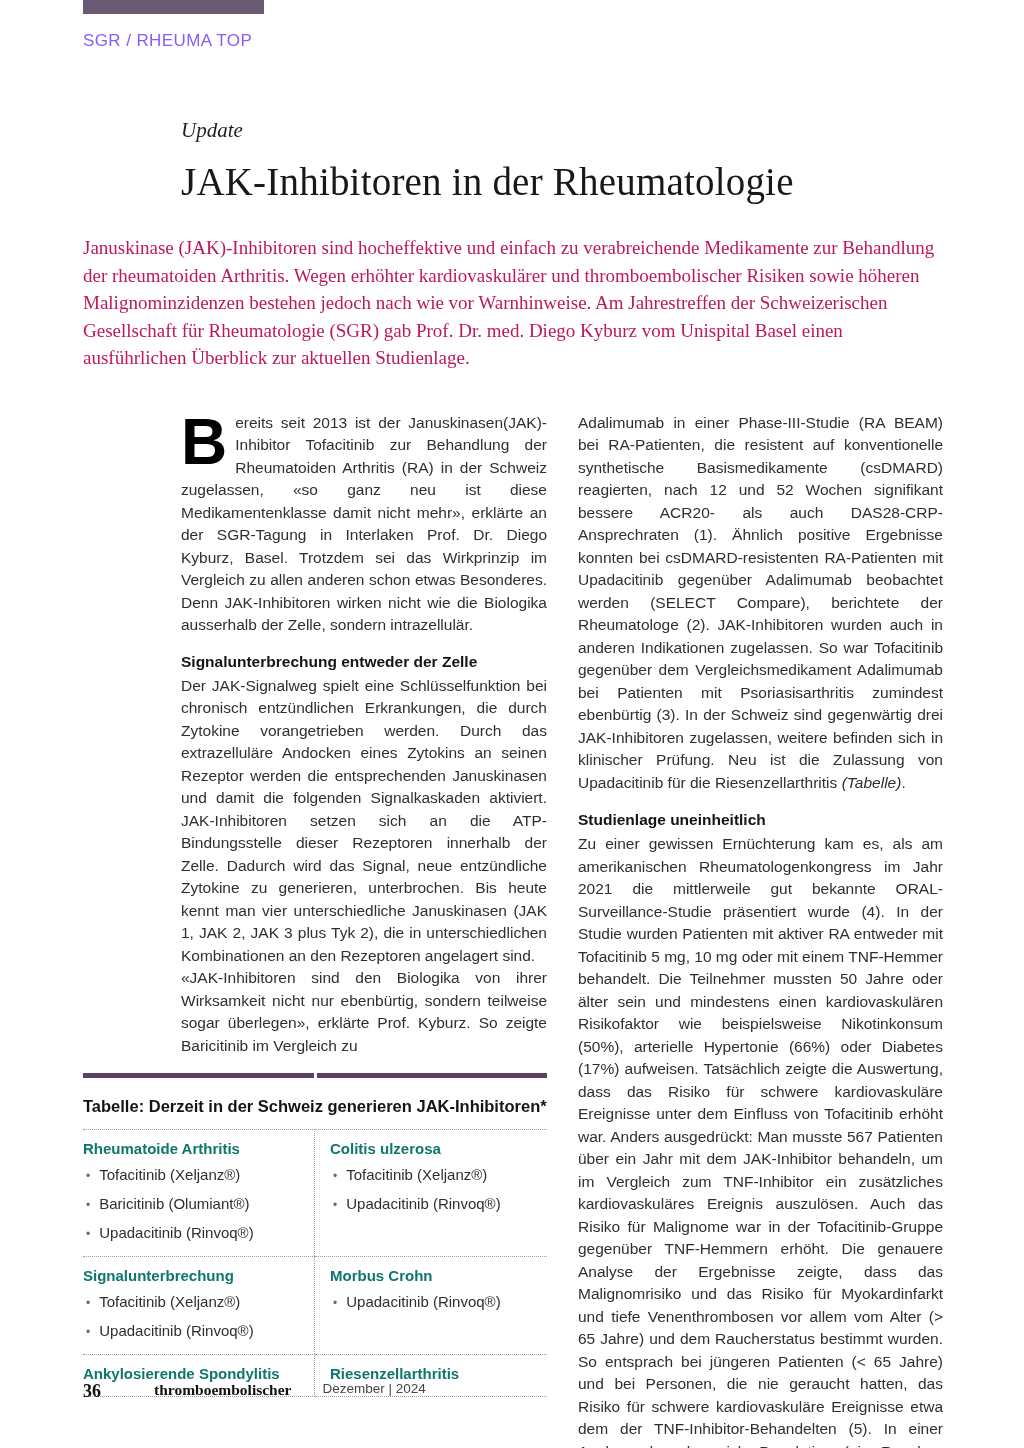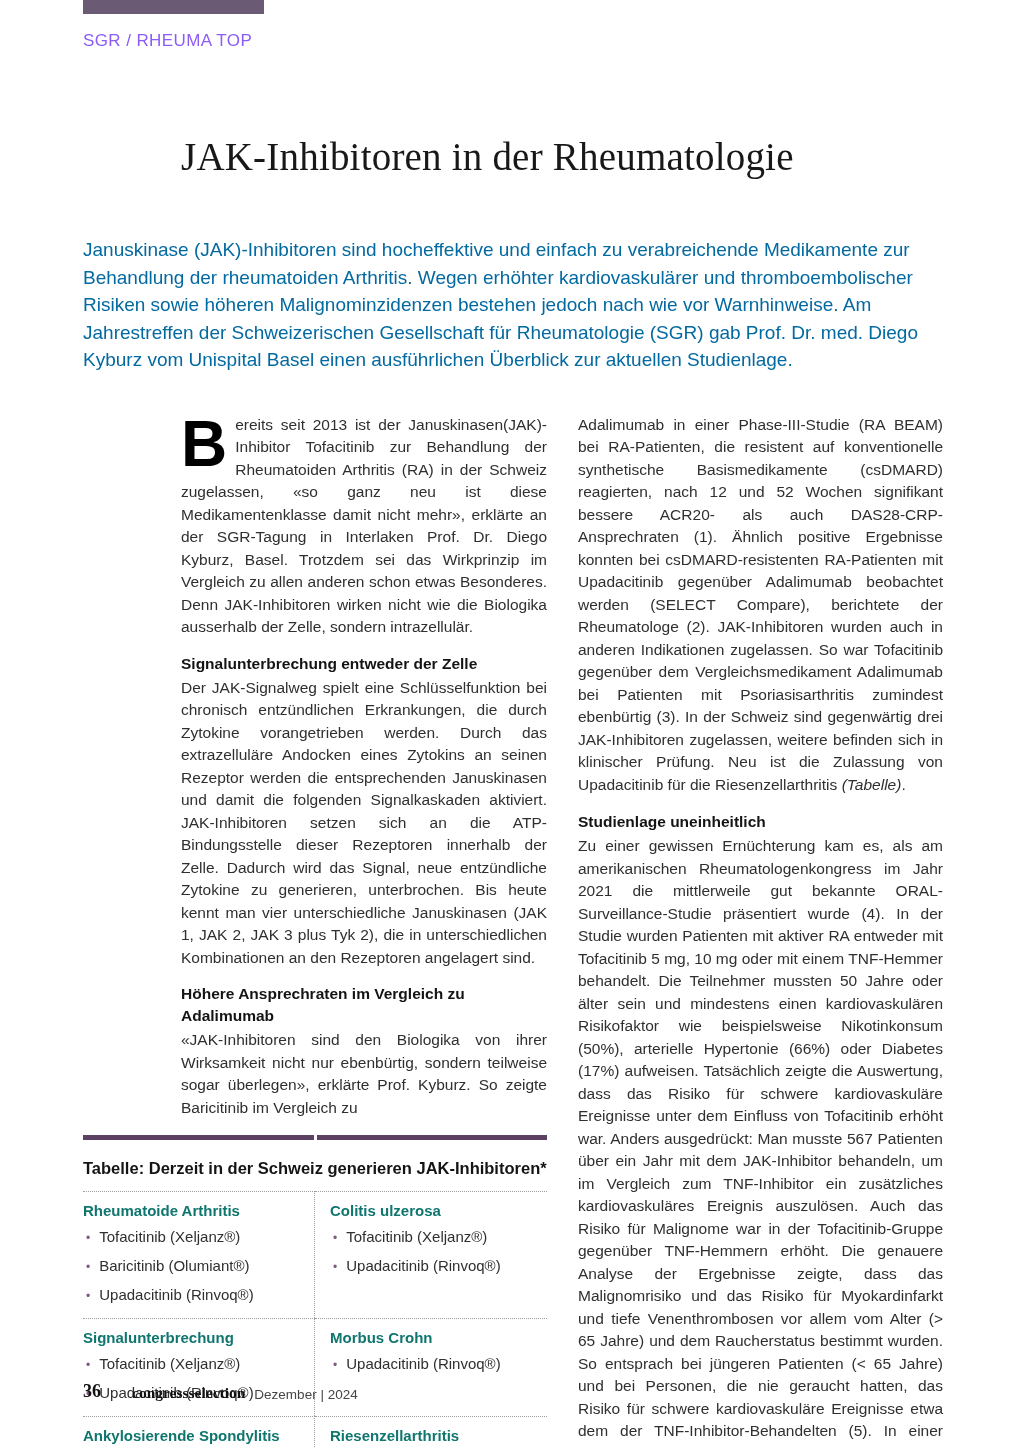--- a/index.html
+++ b/index.html
@@ -13,21 +13,21 @@
     width:1024px;height:1448px;background:#ffffff;
     font-family:"Liberation Sans", sans-serif;color:#2f2f2f;
     position:relative;overflow:hidden;
   }
   .accent-rect{position:absolute;left:83px;top:0;width:181px;height:14px;background:var(--header-accent);}
   .kicker{position:absolute;left:83px;top:31px;font-size:17px;letter-spacing:0.4px;color:#8b5cf6;}
 
   .content{position:absolute;left:83px;top:118px;width:860px;}
   .eyebrow{margin-left:98px;font-family:"Liberation Serif", serif;font-style:italic;font-size:21px;color:#1f1f1f;}
   .title{margin-left:98px;margin-top:16px;font-family:"Liberation Serif", serif;font-size:39px;font-weight:400;color:#181818;letter-spacing:0.2px;}
-  .lead{margin-top:57px;font-family:Liberation Sans, sans-serif;font-size:19px;line-height:27.5px;color:#0369a1;width:860px;}
+  .lead{margin-top:30px;font-family:Liberation Serif, serif;font-size:19px;line-height:27.5px;color:#be185d;width:860px;}
 
   .columns{display:flex;margin-top:40px;align-items:flex-start;}
   .left-stack{width:464px;flex:0 0 464px;}
   .body-text{padding-left:98px;width:464px;}
   .col-right{width:365px;flex:0 0 365px;margin-left:31px;}
 
   .body-text p, .col-right p{
     margin:0;font-size:15.5px;line-height:22.5px;text-align:justify;
     hyphens:auto;-webkit-hyphens:auto;color:#2f2f2f;
   }
@@ -46,46 +46,46 @@
   .tbl-grid{margin-top:13px;display:grid;grid-template-columns:1fr 1fr;}
   .cell{border-top:1px dotted #9e9e9e;padding:8px 0 12px 0;}
   .cell-left{border-right:1px dotted #9e9e9e;padding-right:14px;}
   .cell-right{padding-left:15px;}
   .cell-bottom{border-bottom:1px dotted #9e9e9e;}
   .cell-header{margin:2px 0 2px 0;font-size:15px;font-weight:700;color:#0f766e;}
   .cell ul{list-style:none;margin:0;padding:0;}
   .cell li{display:flex;align-items:baseline;font-size:15px;line-height:20px;margin-top:8px;color:#2f2f2f;}
   .bullet{color:var(--bullet);font-size:12px;margin:0 9px 0 3px;flex:0 0 auto;}
 
-  .footer{position:absolute;left:83px;top:1381px;display:flex;align-items:flex-end;}
+  .footer{position:absolute;left:83px;top:1381px;display:flex;align-items:flex-start;gap:22px;}
   .page-num{font-family:"Liberation Serif", serif;font-weight:700;font-size:18px;color:#111111;}
   .brand{font-family:"Liberation Serif", serif;font-weight:700;font-size:15.5px;color:#111111;margin-left:31px;}
   .issue{font-size:13.5px;color:#454545;margin-left:9px;}
 </style>
 </head>
 <body>
 
 <div class="page">
 
   <div class="accent-rect"></div>
   <div class="kicker">SGR / RHEUMA TOP</div>
 
   <div class="content">
 
+    <div class="eyebrow">Update</div>
     <h1 class="title" style="margin-bottom:0;">JAK-Inhibitoren in der Rheumatologie</h1>
     <p class="lead">Januskinase (JAK)-Inhibitoren sind hocheffektive und einfach zu verabreichende Medikamente zur Behandlung der rheumatoiden Arthritis. Wegen erhöhter kardiovaskulärer und thromboembolischer Risiken sowie höheren Malignominzidenzen bestehen jedoch nach wie vor Warnhinweise. Am Jahrestreffen der Schweizerischen Gesellschaft für Rheumatologie (SGR) gab Prof. Dr. med. Diego Kyburz vom Unispital Basel einen ausführlichen Überblick zur aktuellen Studienlage.</p>
 
     <div class="columns">
 
       <div class="left-stack">
         <div class="body-text">
           <p><span class="dropcap">B</span><span>ereits seit 2013 ist der Januskinasen(JAK)-Inhibitor Tofacitinib zur Behandlung der Rheumatoiden Arthritis (RA) in der Schweiz zugelassen, «so ganz neu ist diese Medikamentenklasse damit nicht mehr», erklärte an der SGR-Tagung in Interlaken Prof. Dr. Diego Kyburz, Basel. Trotzdem sei das Wirkprinzip im Vergleich zu allen anderen schon etwas Besonderes. Denn JAK-Inhibitoren wirken nicht wie die Biologika ausserhalb der Zelle, sondern intrazellulär.</span></p>
           <h3 class="body-heading">Signalunterbrechung entweder der Zelle</h3>
           <p>Der JAK-Signalweg spielt eine Schlüsselfunktion bei chronisch entzündlichen Erkrankungen, die durch Zytokine vorangetrieben werden. Durch das extrazelluläre Andocken eines Zytokins an seinen Rezeptor werden die entsprechenden Januskinasen und damit die folgenden Signalkaskaden aktiviert. JAK-Inhibitoren setzen sich an die ATP-Bindungsstelle dieser Rezeptoren innerhalb der Zelle. Dadurch wird das Signal, neue entzündliche Zytokine zu generieren, unterbrochen. Bis heute kennt man vier unterschiedliche Januskinasen (JAK 1, JAK 2, JAK 3 plus Tyk 2), die in unterschiedlichen Kombinationen an den Rezeptoren angelagert sind.</p>
-          <h3 class="body-heading">Höhere Ansprechraten im Vergleich zu Adalimumab</h3>
           <p>«JAK-Inhibitoren sind den Biologika von ihrer Wirksamkeit nicht nur ebenbürtig, sondern teilweise sogar überlegen», erklärte Prof. Kyburz. So zeigte Baricitinib im Vergleich zu</p>
         </div>
 
         <div class="tbl">
           <div class="tbl-bar">
             <span class="seg"></span>
             <span class="seg"></span>
           </div>
           <div class="tbl-title">Tabelle: Derzeit in der Schweiz generieren JAK-Inhibitoren*</div>
 
@@ -162,17 +162,17 @@
         <p><span>Adalimumab in einer Phase-III-Studie (RA BEAM) bei RA-Patienten, die resistent auf konventionelle synthetische Basismedikamente (csDMARD) reagierten, nach 12 und 52 Wochen signifikant bessere ACR20- als auch DAS28-CRP-Ansprechraten (1). Ähnlich positive Ergebnisse konnten bei csDMARD-resistenten RA-Patienten mit Upadacitinib gegenüber Adalimumab beobachtet werden (SELECT Compare), berichtete der Rheumatologe (2). JAK-Inhibitoren wurden auch in anderen Indikationen zugelassen. So war Tofacitinib gegenüber dem Vergleichsmedikament Adalimumab bei Patienten mit Psoriasisarthritis zumindest ebenbürtig (3). In der Schweiz sind gegenwärtig drei JAK-Inhibitoren zugelassen, weitere befinden sich in klinischer Prüfung. Neu ist die Zulassung von Upadacitinib für die Riesenzellarthritis </span><span class="em">(Tabelle)</span><span>.</span></p>
         <h3 class="body-heading">Studienlage uneinheitlich</h3>
         <p>Zu einer gewissen Ernüchterung kam es, als am amerikanischen Rheumatologenkongress im Jahr 2021 die mittlerweile gut bekannte ORAL-Surveillance-Studie präsentiert wurde (4). In der Studie wurden Patienten mit aktiver RA entweder mit Tofacitinib 5 mg, 10 mg oder mit einem TNF-Hemmer behandelt. Die Teilnehmer mussten 50 Jahre oder älter sein und mindestens einen kardiovaskulären Risikofaktor wie beispielsweise Nikotinkonsum (50%), arterielle Hypertonie (66%) oder Diabetes (17%) aufweisen. Tatsächlich zeigte die Auswertung, dass das Risiko für schwere kardiovaskuläre Ereignisse unter dem Einfluss von Tofacitinib erhöht war. Anders ausgedrückt: Man musste 567 Patienten über ein Jahr mit dem JAK-Inhibitor behandeln, um im Vergleich zum TNF-Inhibitor ein zusätzliches kardiovaskuläres Ereignis auszulösen. Auch das Risiko für Malignome war in der Tofacitinib-Gruppe gegenüber TNF-Hemmern erhöht. Die genauere Analyse der Ergebnisse zeigte, dass das Malignomrisiko und das Risiko für Myokardinfarkt und tiefe Venenthrombosen vor allem vom Alter (&gt; 65 Jahre) und dem Raucherstatus bestimmt wurden. So entsprach bei jüngeren Patienten (&lt; 65 Jahre) und bei Personen, die nie geraucht hatten, das Risiko für schwere kardiovaskuläre Ereignisse etwa dem der TNF-Inhibitor-Behandelten (5). In einer Analyse der «low risk»-Population (nie Raucher, Alter &lt; 65 Jahre) zeigte sich denn auch, dass das Risiko für Malignome, Herzinfarkt und tiefe Venenthrombosen sich nicht von dem</p>
       </div>
 
     </div>
   </div>
 
   <div class="footer">
     <span class="page-num">36</span>
-    <span class="brand">congressselection</span>
+    <span class="brand">thromboembolischer</span>
     <span class="issue">Dezember | 2024</span>
   </div>
 
 </div>
 
 </body></html>

